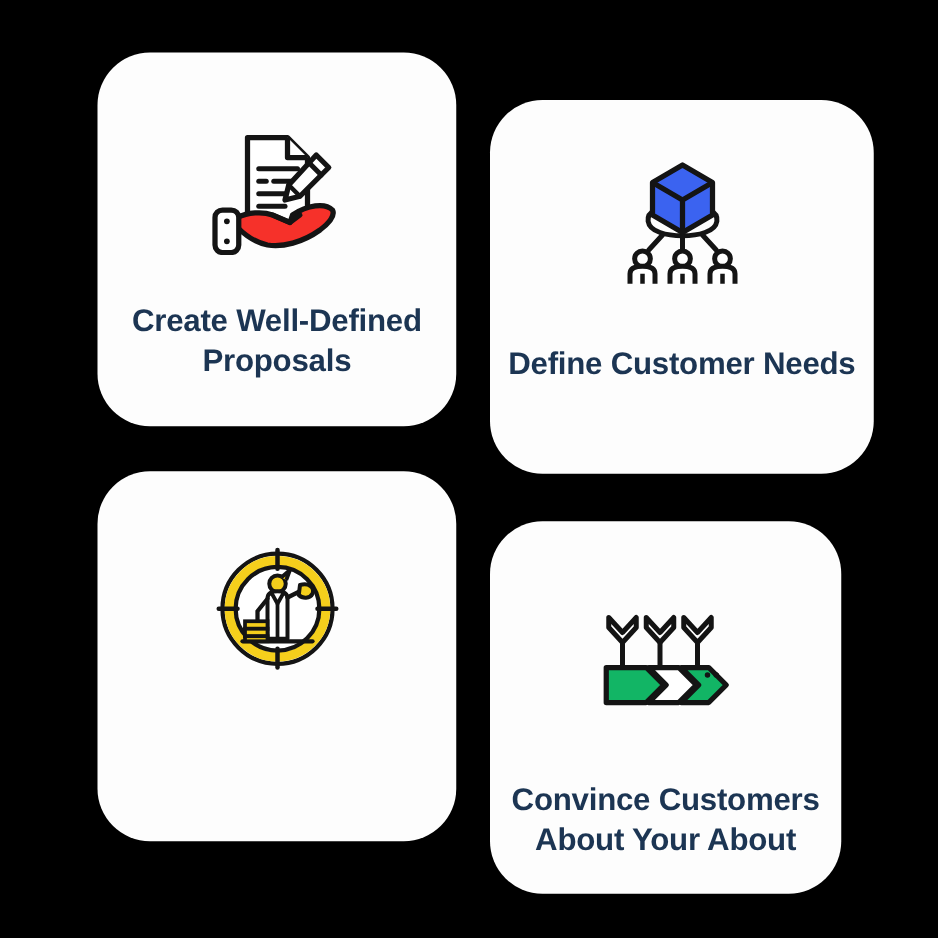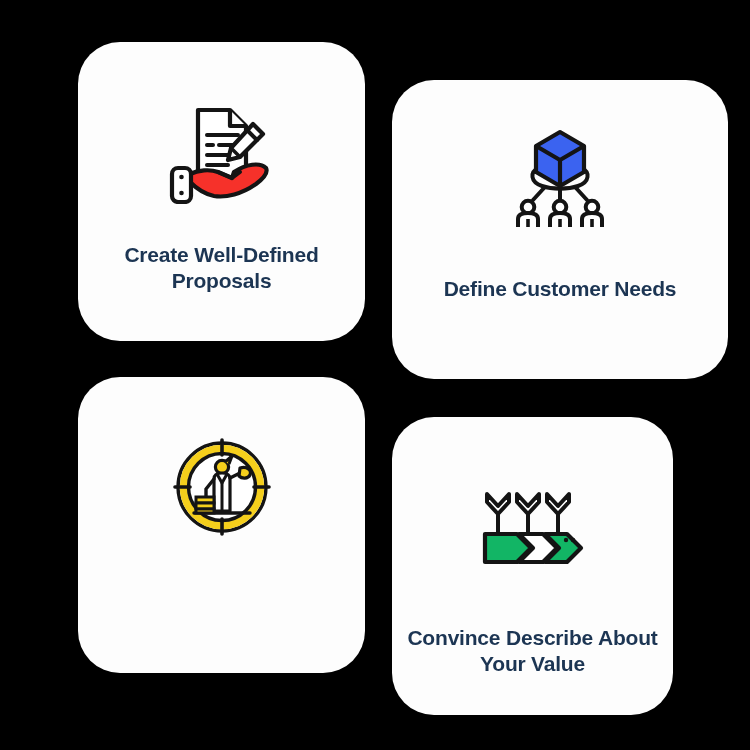--- a/index.html
+++ b/index.html
@@ -23,40 +23,40 @@
     position: absolute;
     background: #fdfdfd;
     border-radius: 42px;
     display: flex;
     flex-direction: column;
     align-items: center;
   }
 
   
   .card-1 { left: 78px;  top: 42px;  width: 287px; height: 299px; }
-  .card-2 { left: 392px; top: 80px;  width: 336px; height: 299px; }
+  .card-2 { left: 392px; top: 80px;  width: 307px; height: 299px; }
   .card-3 { left: 78px;  top: 377px; width: 287px; height: 296px; }
   .card-4 { left: 392px; top: 417px; width: 281px; height: 298px; }
 
   .icon-wrap {
     display: flex;
     align-items: center;
     justify-content: center;
   }
 
   .card-1 .icon-wrap { margin-top: 58px; height: 104px; }
   .card-2 .icon-wrap { margin-top: 46px; height: 104px; }
   .card-3 .icon-wrap { margin-top: 58px; height: 104px; }
   .card-4 .icon-wrap { margin-top: 58px; height: 104px; }
 
   .card-title {
     color: #1c3553;
     font-family: "Liberation Sans", sans-serif;
     font-weight: bold;
-    font-size: 21px;
+    font-size: 25px;
     line-height: 1.26;
     letter-spacing: -0.2px;
     text-align: center;
     width: 100%;
     padding: 0 14px;
   }
 
   .card-1 .card-title { margin-top: 38px; }
   .card-2 .card-title { margin-top: 46px; }
   .card-3 .card-title { margin-top: 38px; }
@@ -173,16 +173,16 @@
 
         <path d="M4 46 L36 46 L50 60 L36 74 L4 74 Z" fill="#12b565" stroke="#141414" stroke-width="4.2" stroke-linejoin="round"></path>
 
         <path d="M38 46 L62 46 L76 60 L62 74 L38 74 L52 60 Z" fill="#ffffff" stroke="#141414" stroke-width="4.2" stroke-linejoin="round"></path>
 
         <path d="M64 46 L86 46 L100 60 L86 74 L64 74 L78 60 Z" fill="#12b565" stroke="#141414" stroke-width="4.2" stroke-linejoin="round"></path>
         <circle cx="85" cy="52" r="2.2" fill="#141414"></circle>
         <circle cx="92" cy="52" r="2.2" fill="#141414"></circle>
       </svg>
     </div>
-    <div class="card-title">Convince Describe About Your Value</div>
+    <div class="card-title">Convince Customers About Your About</div>
   </div>
 
 </div>
 
 </body></html>

